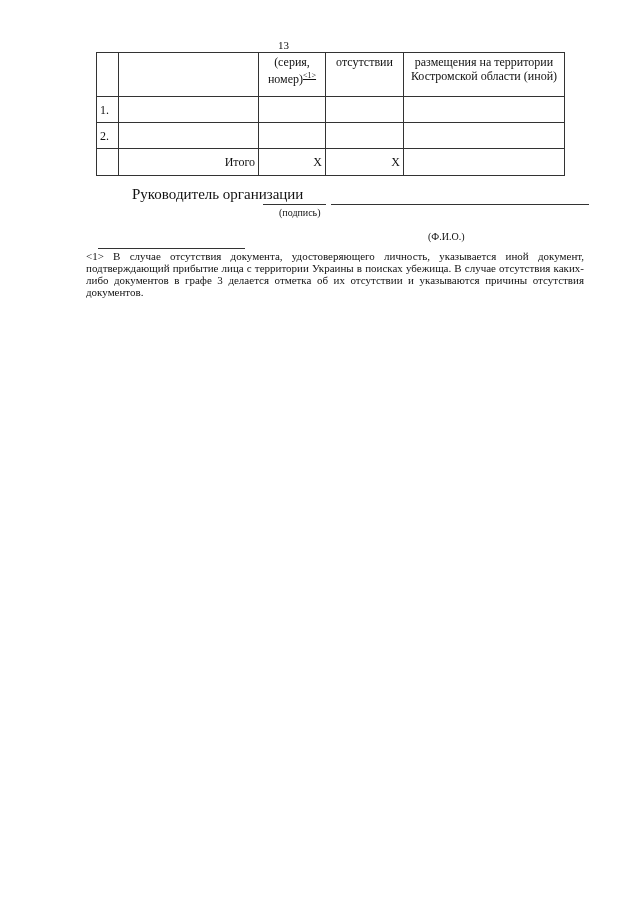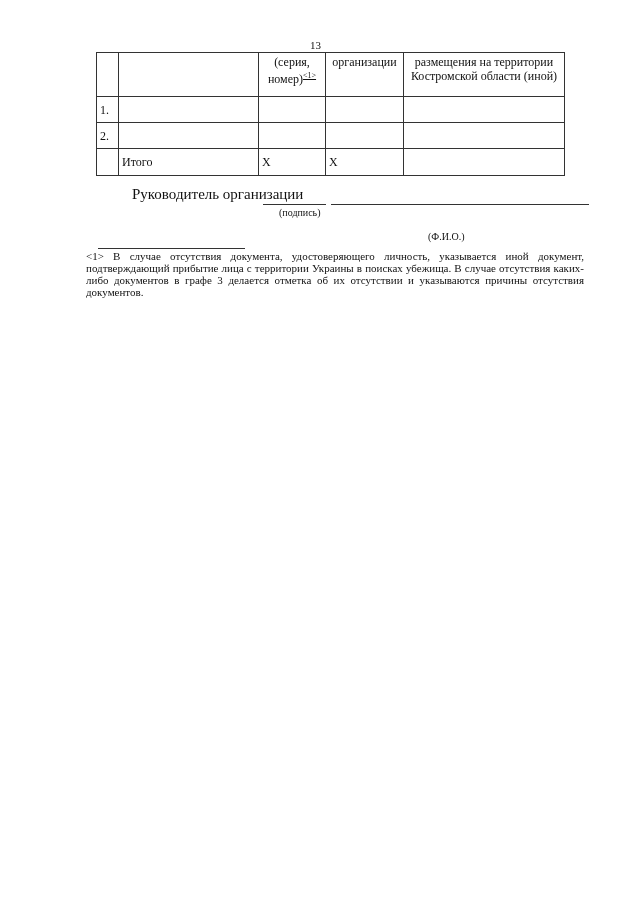--- a/index.html
+++ b/index.html
@@ -1,24 +1,24 @@
 <!DOCTYPE html>
 <html><head>
 <meta charset="utf-8">
 <style>
   html, body { margin:0; padding:0; background:#ffffff; }
   body { width:639px; height:905px; position:relative; overflow:hidden;
          font-family:"Liberation Serif","DejaVu Serif",serif; color:#111; }
-  .page-num { position:absolute; left:0; width:567px; top:39px; text-align:center; font-size:11px;padding-left:32px; }
+  .page-num { position:absolute; left:0; width:567px; top:39px; text-align:center; font-size:11px; }
   table.form { position:absolute; left:96px; top:52px; border-collapse:collapse; table-layout:fixed; }
   table.form td { border:1px solid #333; font-size:12px; line-height:14px; padding:0 3px; vertical-align:top; }
   .c0 { width:22px; } .c1 { width:140px; } .c2 { width:67px; } .c3 { width:78px; } .c4 { width:161px; }
   tr.hdr td { height:41px; text-align:center; padding-top:2px;margin-left:12px; }
   tr.row td { height:25px; vertical-align:middle; }
-  tr.total td { height:26px; vertical-align:middle; text-align:left; }
+  tr.total td { height:26px; vertical-align:middle; text-align:right; }
   .sup { font-size:8px; vertical-align:super; text-decoration:underline; }
   .sign { position:absolute; left:100px; top:186px; font-size:15px;margin-left:32px; }
   .line1 { position:absolute; left:263px; top:204px; width:63px; border-top:1px solid #333; }
   .line2 { position:absolute; left:331px; top:204px; width:258px; border-top:1px solid #333; }
   .cap1 { position:absolute; left:279px; top:207px; font-size:10px; }
   .cap2 { position:absolute; left:428px; top:208px; font-size:10px;margin-top:23px; }
   .fn-rule { position:absolute; left:98px; top:248px; width:147px; border-top:1px solid #333; }
   .footnote { position:absolute; left:86px; top:250px; width:498px; font-size:11px; line-height:12px; text-align:justify; }
 </style>
 </head>
@@ -32,21 +32,21 @@
       <col class="c1">
       <col class="c2">
       <col class="c3">
       <col class="c4">
     </colgroup>
   <tbody>
       <tr class="hdr">
     <td></td>
     <td></td>
     <td><span>(серия, номер)</span><span class="sup">&lt;1&gt;</span></td>
-    <td>организации</td>
+    <td>отсутствии</td>
     <td>размещения на территории Костромской области (иной)</td>
   </tr>
   <tr class="row">
     <td>1.</td>
     <td></td>
     <td></td>
     <td></td>
     <td></td>
   </tr>
   <tr class="row">

